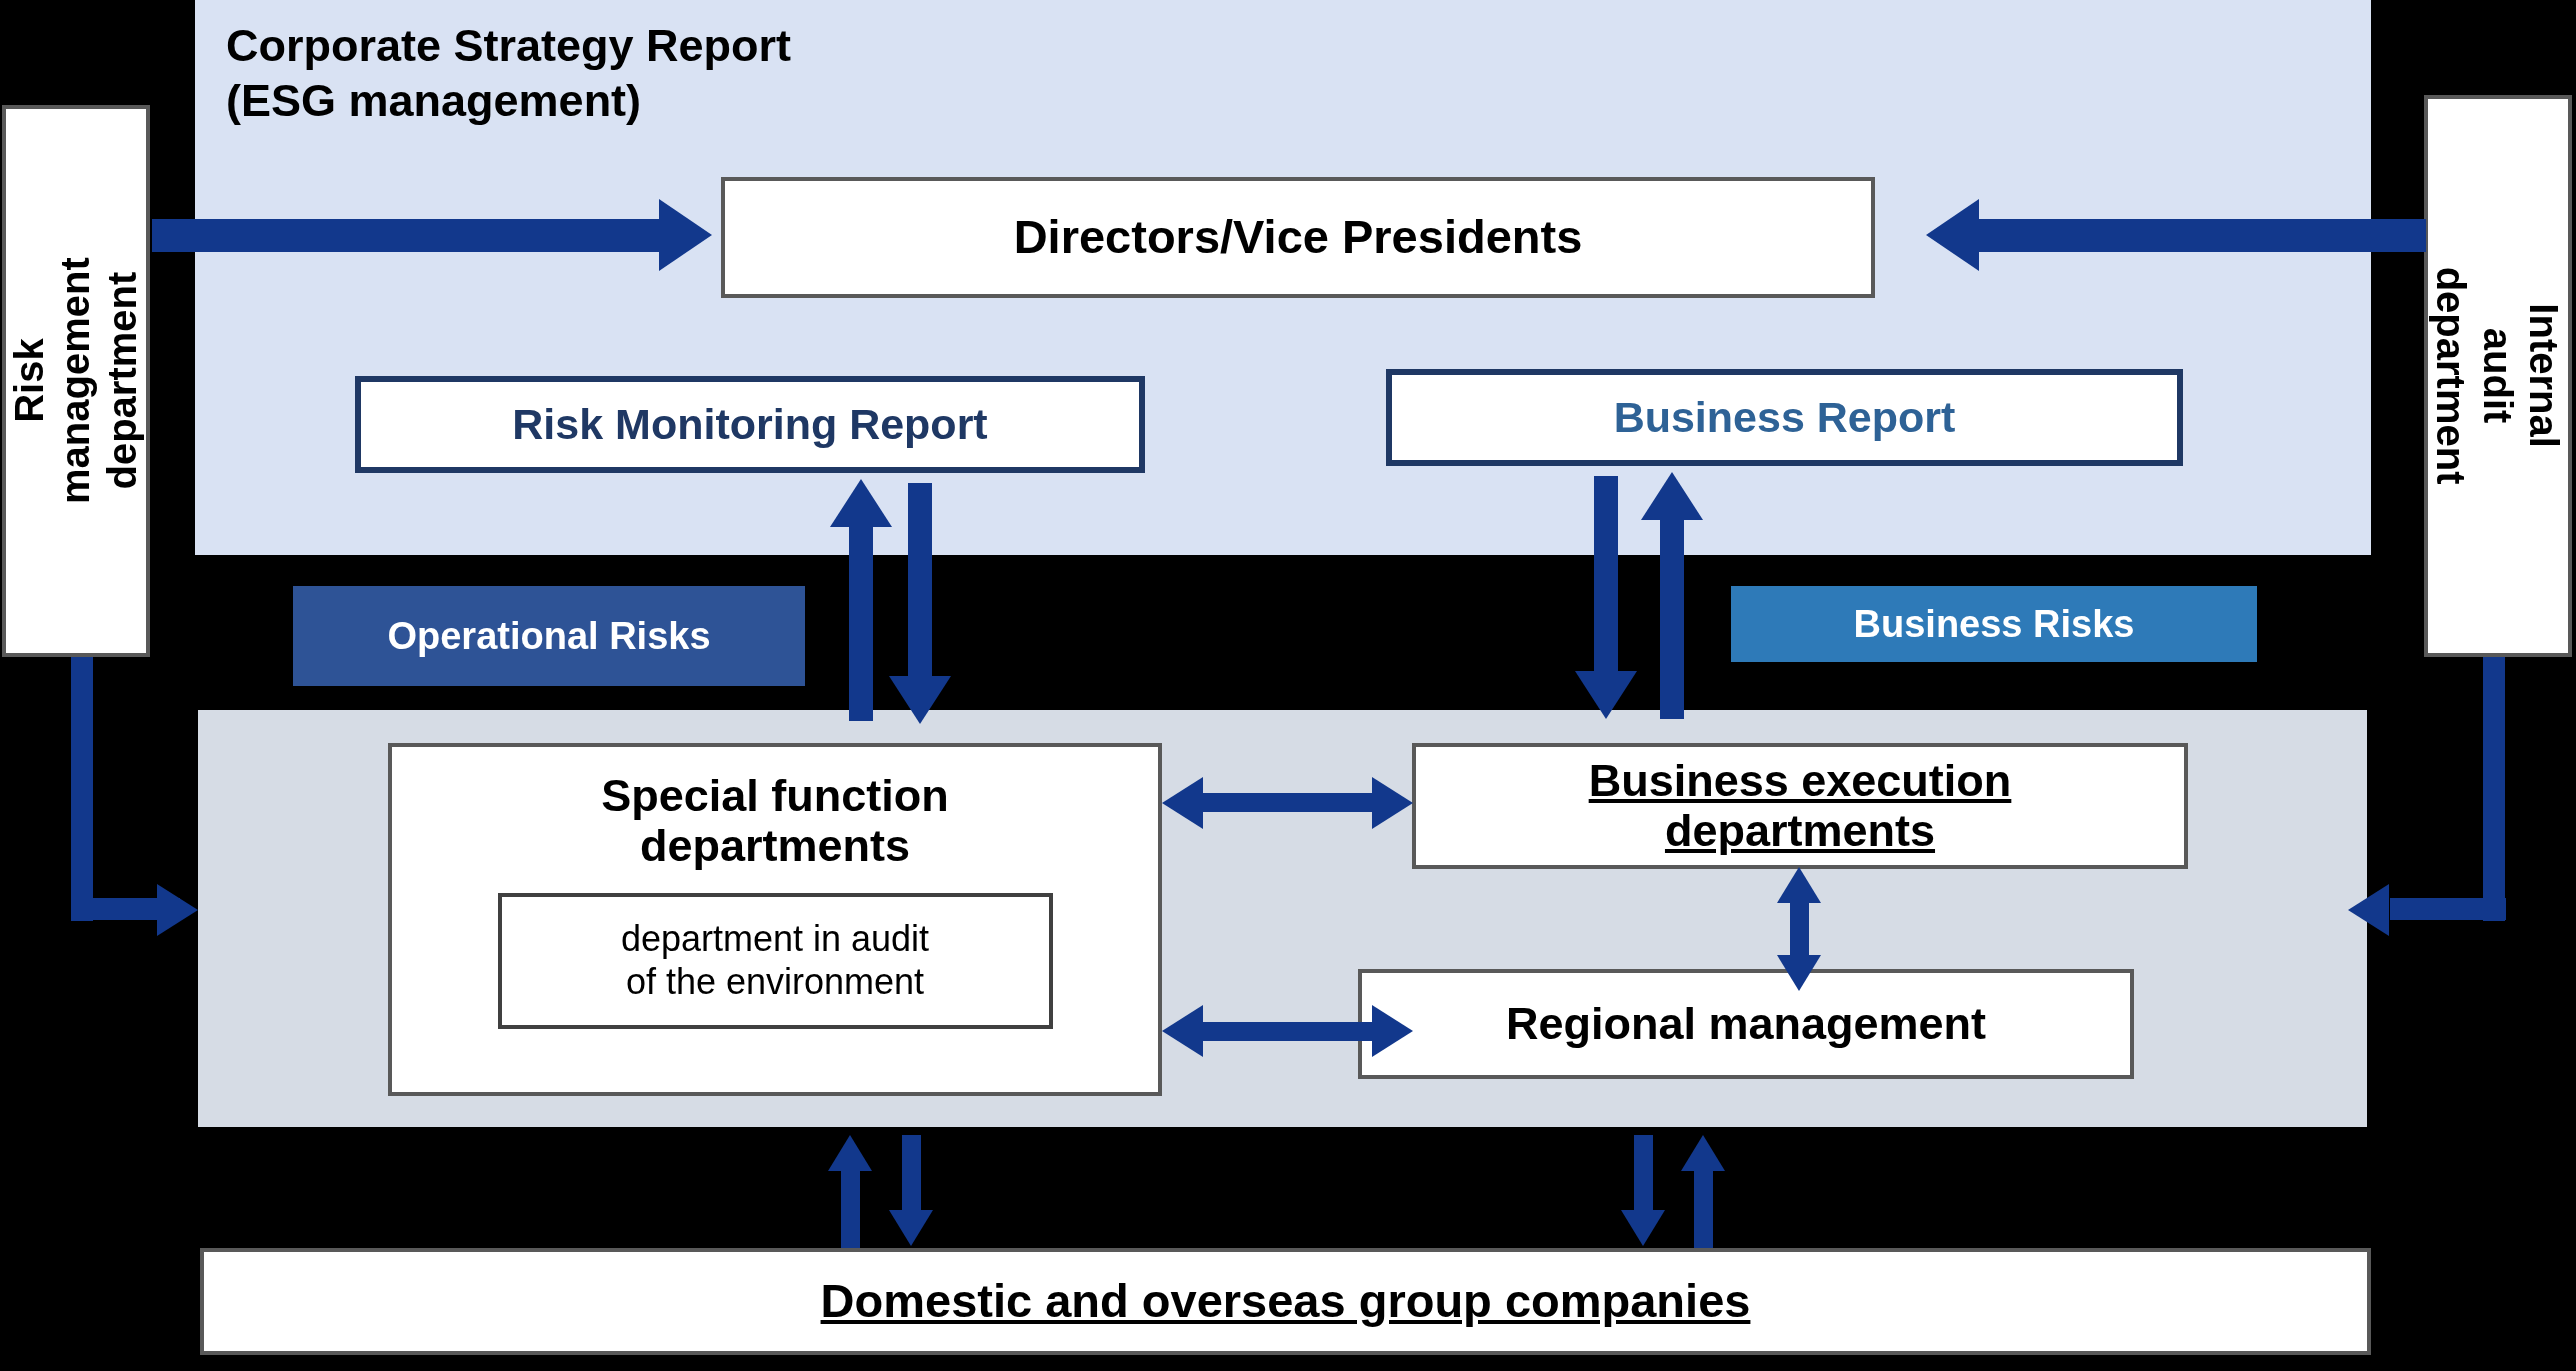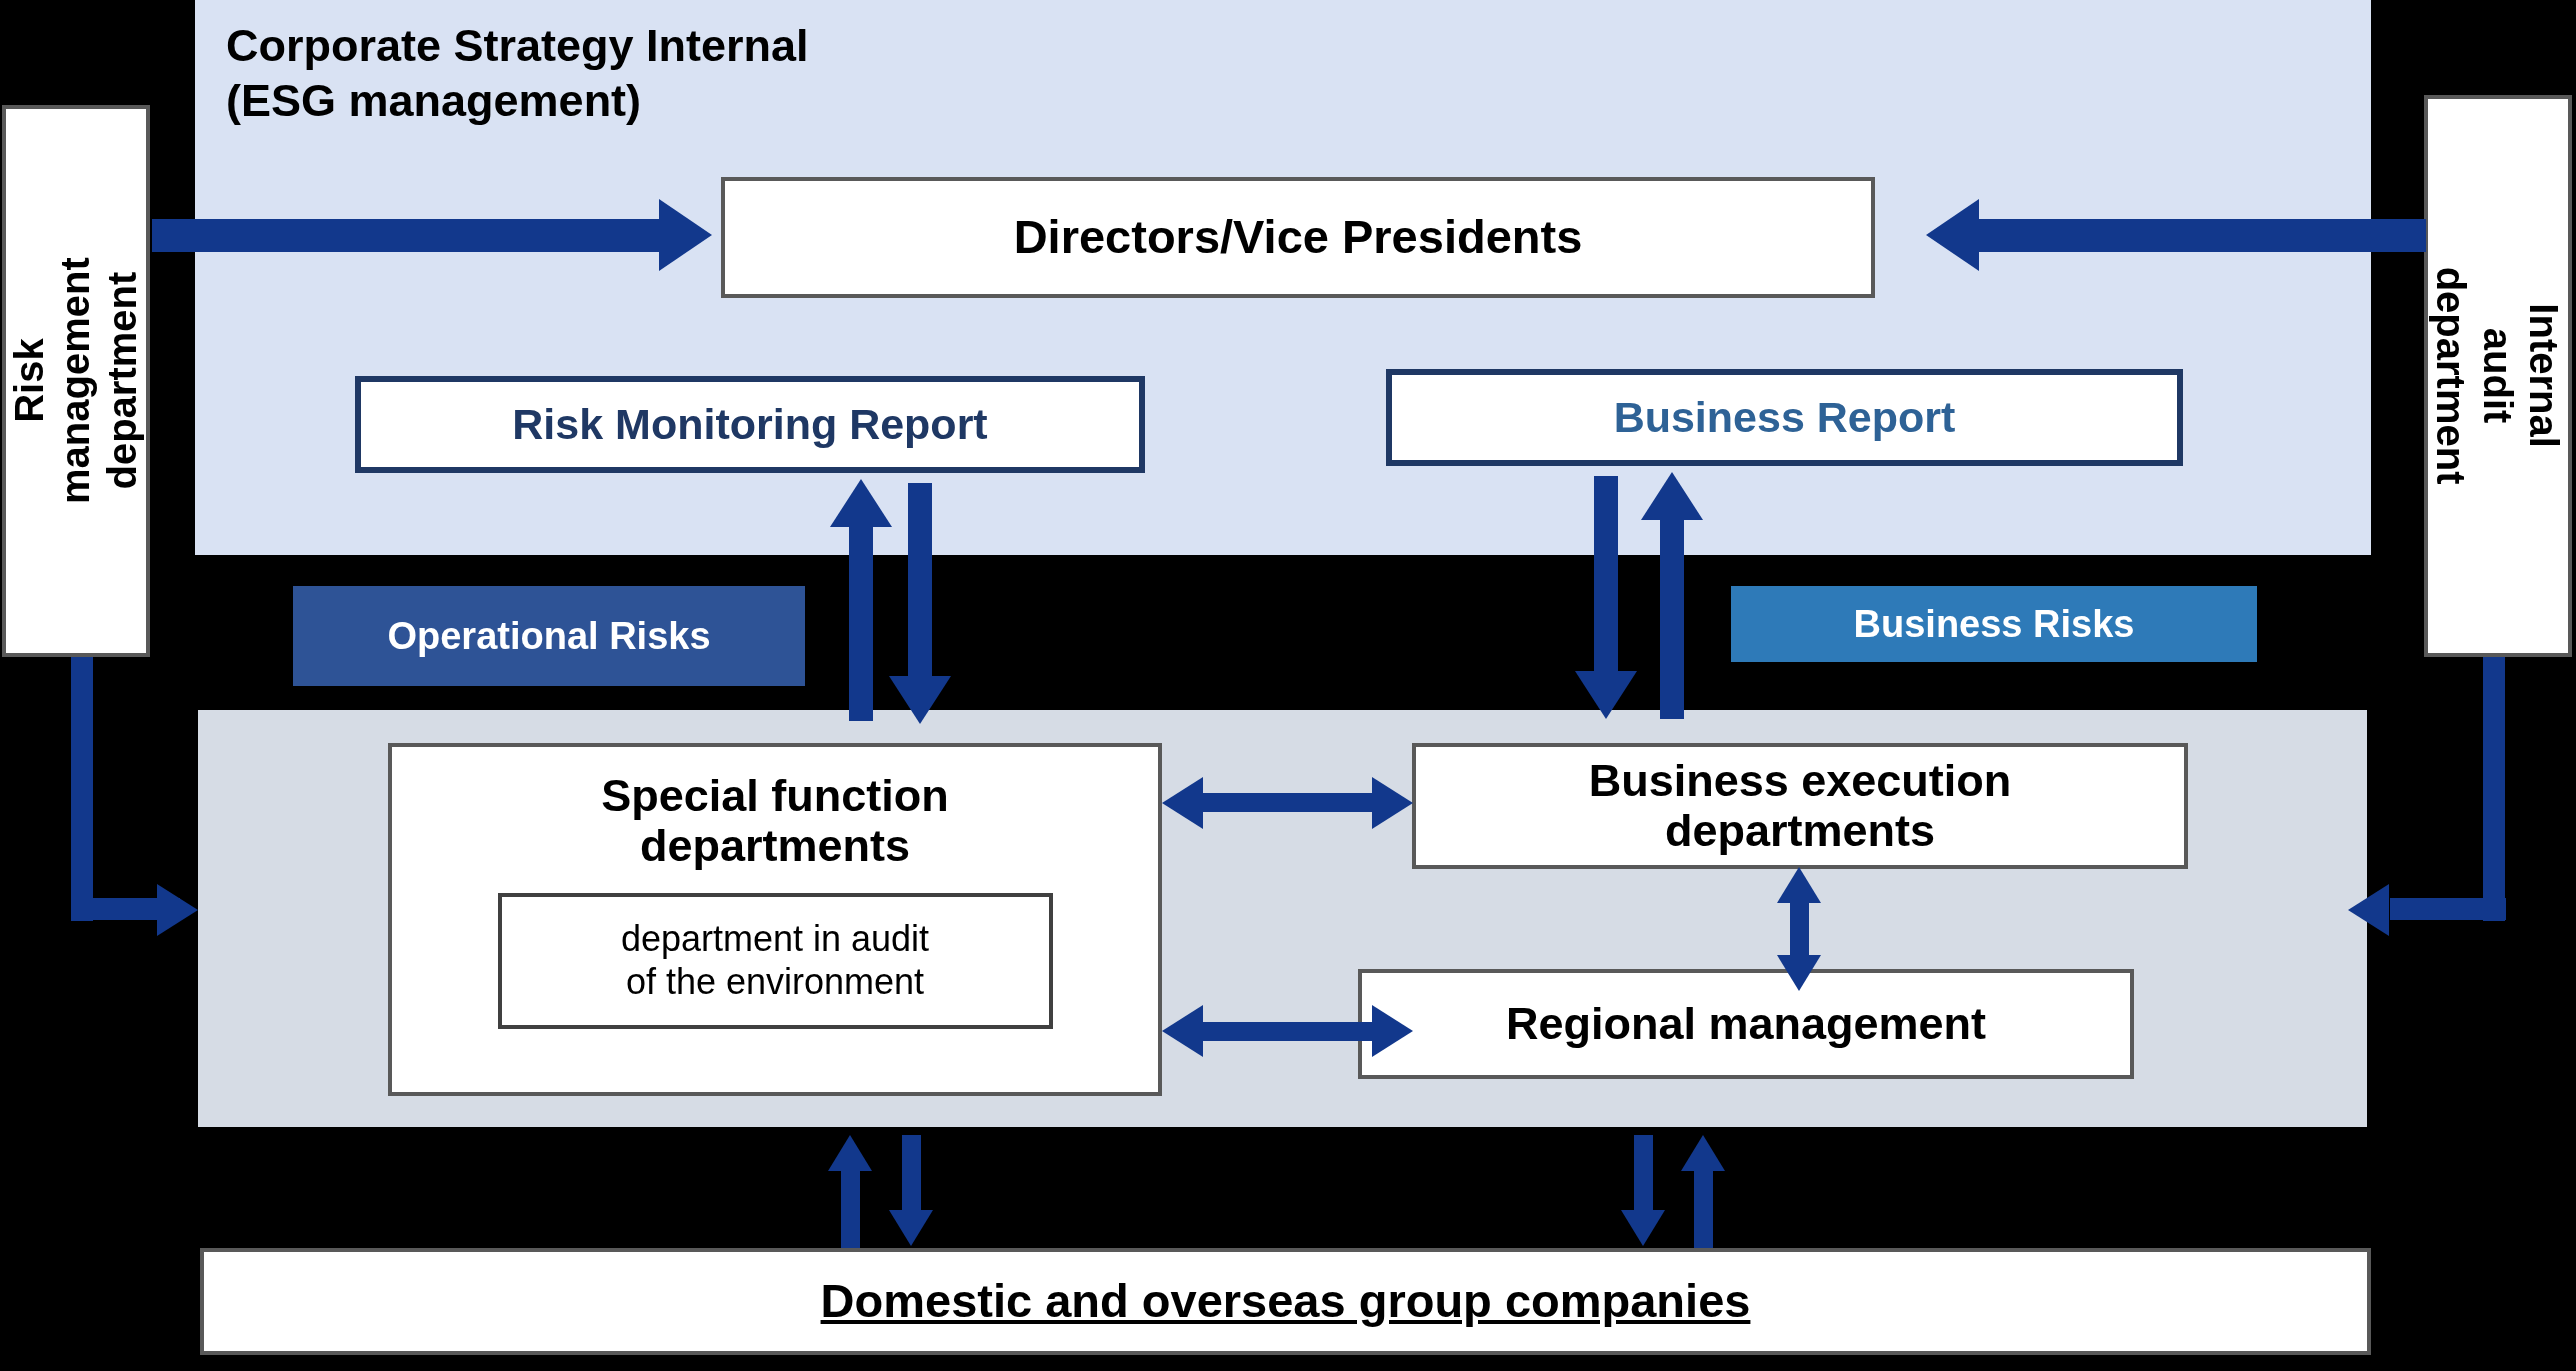--- a/index.html
+++ b/index.html
@@ -115,21 +115,21 @@
   .head-d-sm { border-left: 22.4px solid transparent; border-right: 22.4px solid transparent; border-top: 36px solid #12388C; }
 </style>
 </head>
 <body>
 
 <div id="stage">
 
   <div class="panel-top"></div>
   <div class="panel-mid"></div>
 
-  <div class="heading">Corporate Strategy Internal
+  <div class="heading">Corporate Strategy Report
 (ESG management)</div>
 
   <div class="side-box" id="side-risk">
     <div class="vlabel">Risk management
 department</div>
   </div>
   <div class="side-box" id="side-audit">
     <div class="vlabel">Internal audit
 department</div>
   </div>
@@ -195,21 +195,21 @@
   <div class="box" id="box-special">
     <span class="sf-title" style="white-space:pre-line;">Special function
 departments</span>
     <div id="box-env">
       <span style="white-space:pre-line;">department in audit
 of the environment</span>
     </div>
   </div>
 
   <div class="box" id="box-bizexec">
-    <span style="white-space:pre-line;">Business execution
+    <span style="white-space:pre-line;text-decoration:underline;">Business execution
 departments</span>
   </div>
 
   <div class="box" id="box-regional">
     <span>Regional management</span>
   </div>
 
   <div class="arrow">
     <div class="shaft-h" style="left:1198px; top:793px; width:178px; height:19px;"></div>
     <div class="head head-l-sm" style="left:1162px; top:777px;"></div>

